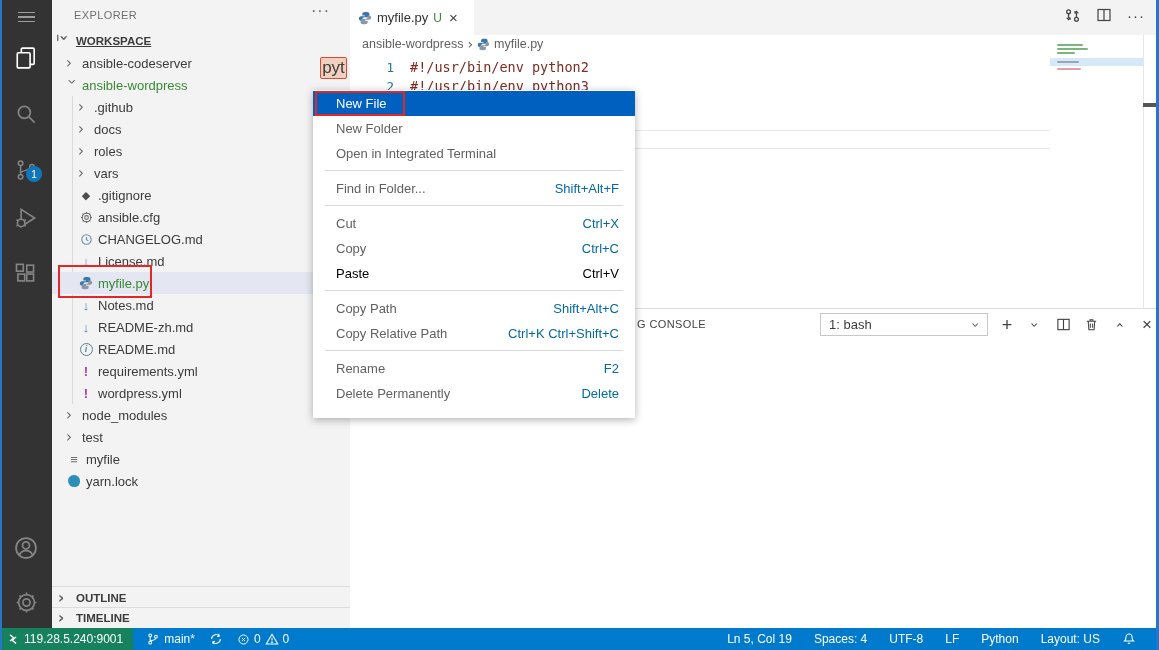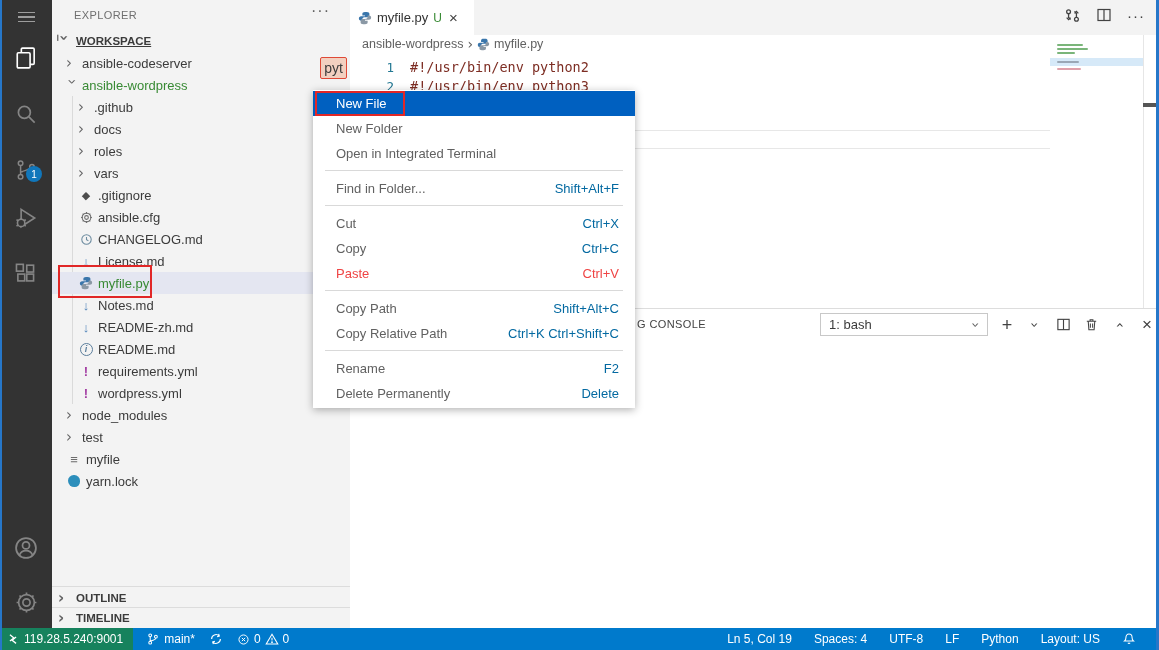--- a/index.html
+++ b/index.html
@@ -85,32 +85,32 @@
   .chev-up { transform:rotate(-90deg); }
 
   
   .statusbar { position:absolute; left:0; top:628px; width:1159px; height:22px; background:#007acc; color:#fff; font-size:12px; display:flex; align-items:center; z-index:20; }
   .st { display:flex; align-items:center; gap:4px; padding:0 7px; height:22px; cursor:pointer; white-space:nowrap; }
   .st.remote { background:#16825d; padding:0 10px 0 6px;text-align:center; }
   .st svg { flex:none; }
   .st-right { position:absolute; right:16px; top:0; height:22px; display:flex; align-items:center; gap:8px; }
 
   
-  .cmenu { position:absolute; left:313px; top:90px; width:322px; background:#fff; box-shadow:0 2px 8px rgba(0,0,0,.3); padding:1px 0 2px; z-index:40; }
+  .cmenu { position:absolute; left:313px; top:90px; width:322px; background:#fff; box-shadow:0 2px 8px rgba(0,0,0,.3); padding:1px 0 12px; z-index:40; }
   .mi { height:25px; display:flex; align-items:center; justify-content:space-between; padding:0 16px 0 23px; color:#616161; cursor:pointer; }
   .mi .sc { color:#0369a1; margin-left:30px; }
   .mi.sel { background:#0060c0; color:#fff; }
-  .mi.dis, .mi.dis .sc { color:#ef4444; cursor:default; }
+  .mi.dis, .mi.dis .sc { color:#000000; cursor:default; }
   .msep { margin:4px 12px 5px; border-top:1px solid #d9d9d9; }
 
   
   .anno { position:absolute; border:2px solid #e12727; z-index:60; pointer-events:none; }
   .anno-myfile { left:58px; top:265px; width:94px; height:33px; }
   .anno-newfile { left:315px; top:91px; width:90px; height:25px; }
-  .drag-tag { position:absolute; left:320px; top:57px; width:27px; height:22px; background:#f2d0c0; border:1px solid #df4936; border-radius:2px; display:flex; align-items:center; justify-content:center; color:#3b3b3b; font-size:14px; z-index:55; }
+  .drag-tag { position:absolute; left:320px; top:57px; width:27px; height:22px; background:#f2d0c0; border:1px solid #df4936; border-radius:2px; display:flex; align-items:center; justify-content:center; color:#3b3b3b; font-size:17px; z-index:55; }
 </style>
 </head>
 <body>
 
 <div class="window">
 
   <div class="abar">
     <div class="item hamburger" style="top:4px">
         <i></i>
         <i></i>

